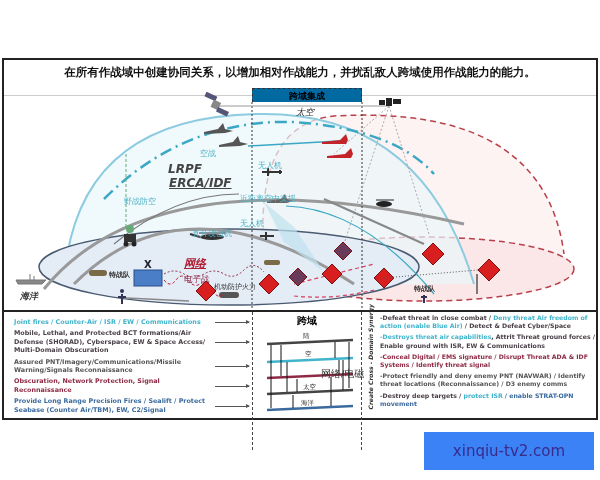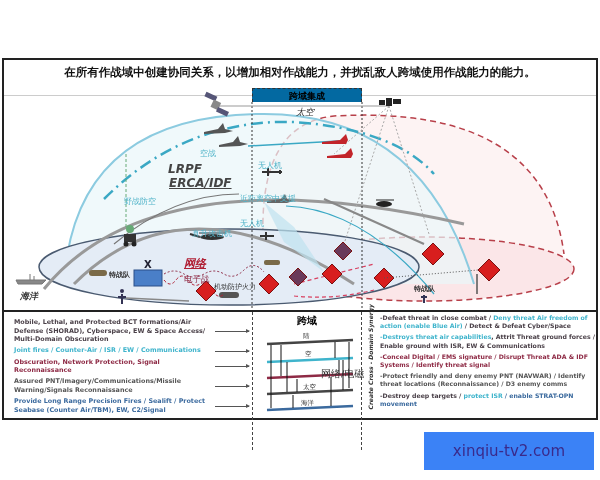--- a/index.html
+++ b/index.html
@@ -150,24 +150,24 @@
     <span class="lbl red" style="left:180px;top:172px;text-decoration:underline;">网络</span>
     <span class="lbl dark" style="left:180px;top:190px;font-size:8.5px;color:#8e2a45;">电子战</span>
     <span class="lbl dark" style="left:210px;top:198px;font-size:7px;">机动防护火力</span>
     <span class="lbl dark" style="left:105px;top:186px;font-size:7px;font-weight:bold;">特战队</span>
     <span class="lbl dark" style="left:410px;top:200px;font-size:7px;font-weight:bold;">特战队</span>
     <span class="lbl dark" style="left:16px;top:206px;font-size:9px;font-style:italic;font-weight:bold;">海洋</span>
   </div>
 
   <div class="bottom">
     <div class="left-list">
+      <div class="item c-cyan"><span>Joint fires / Counter-Air / ISR / EW / Communications</span><i class="arrow"></i></div>
       <div class="item c-dark"><span>Mobile, Lethal, and Protected BCT formations/Air Defense (SHORAD), Cyberspace, EW &amp; Space Access/ Multi-Domain Obscuration</span><i class="arrow"></i></div>
-      <div class="item c-cyan"><span>Joint fires / Counter-Air / ISR / EW / Communications</span><i class="arrow"></i></div>
+      <div class="item c-grey"><span>Assured PNT/Imagery/Communications/Missile Warning/Signals Reconnaissance</span><i class="arrow"></i></div>
       <div class="item c-red"><span>Obscuration, Network Protection, Signal Reconnaissance</span><i class="arrow"></i></div>
-      <div class="item c-grey"><span>Assured PNT/Imagery/Communications/Missile Warning/Signals Reconnaissance</span><i class="arrow"></i></div>
       <div class="item c-blue"><span>Provide Long Range Precision Fires / Sealift / Protect Seabase (Counter Air/TBM), EW, C2/Signal</span><i class="arrow"></i></div>
     </div>
 
     <div class="mid-col">
       <div class="mid-title">跨域</div>
       <svg width="110" height="106" style="position:absolute;left:0;top:0;">
         <line x1="14" y1="32" x2="100" y2="28" stroke="#444" stroke-width="2.5"></line>
         <line x1="14" y1="50" x2="100" y2="46" stroke="#3fb4cc" stroke-width="2.5"></line>
         <line x1="14" y1="66" x2="100" y2="62" stroke="#8e2a45" stroke-width="2.5"></line>
         <line x1="14" y1="82" x2="100" y2="78" stroke="#444" stroke-width="2.5"></line>

